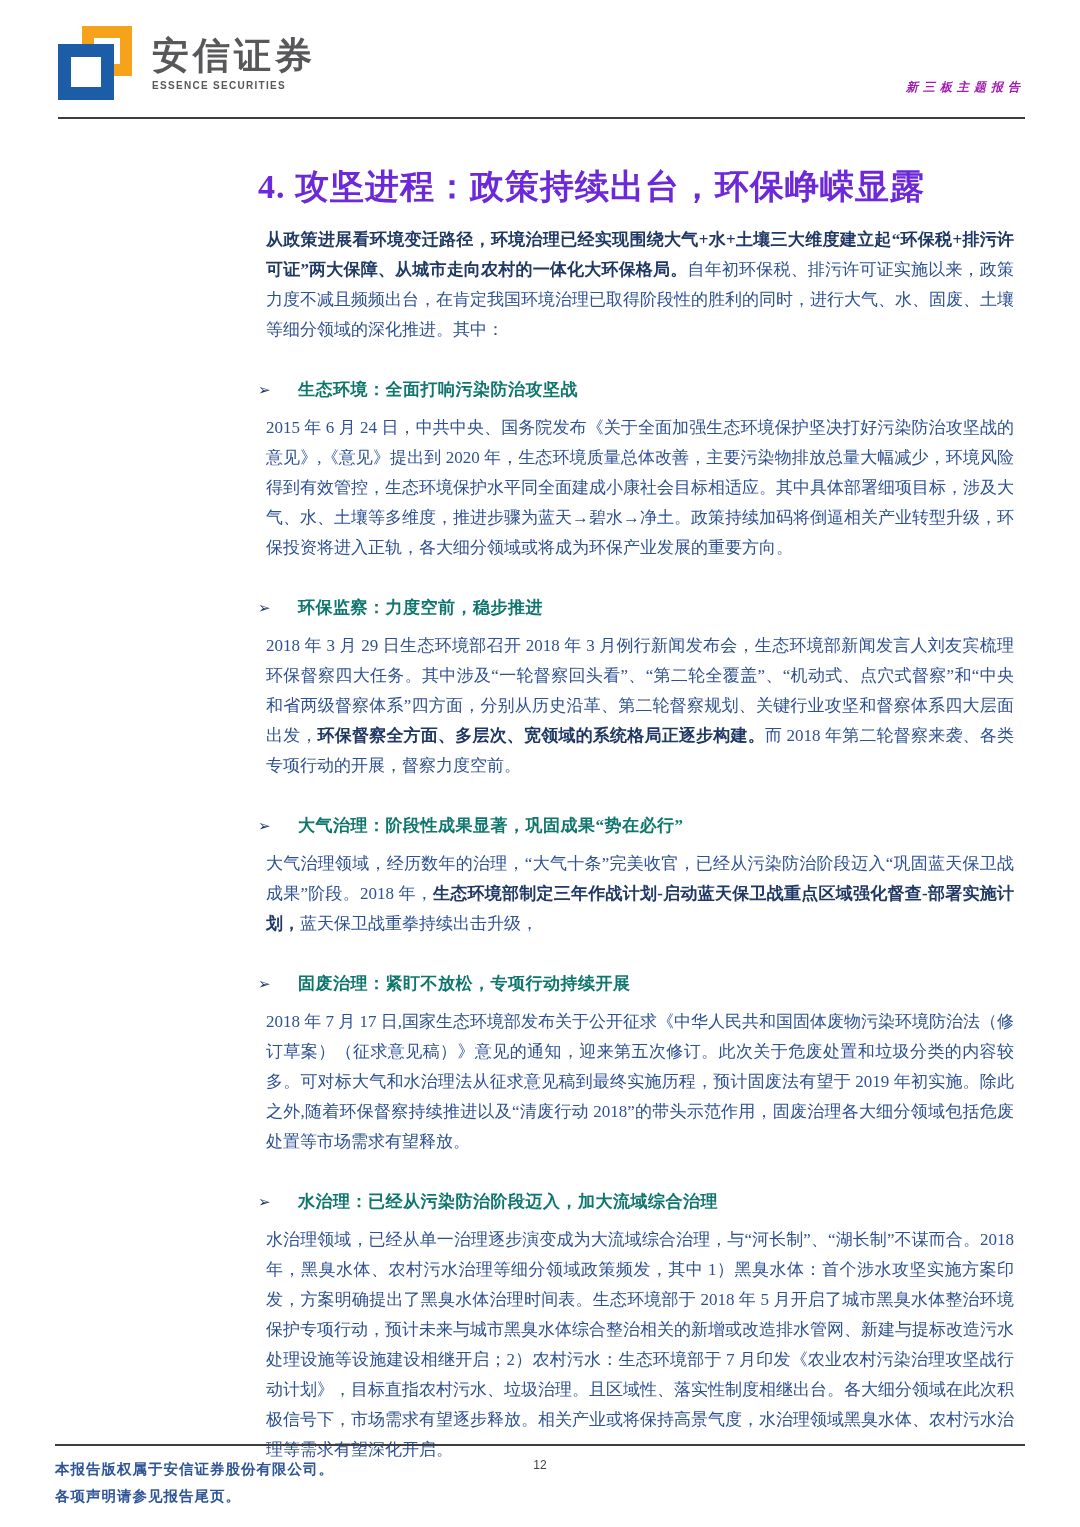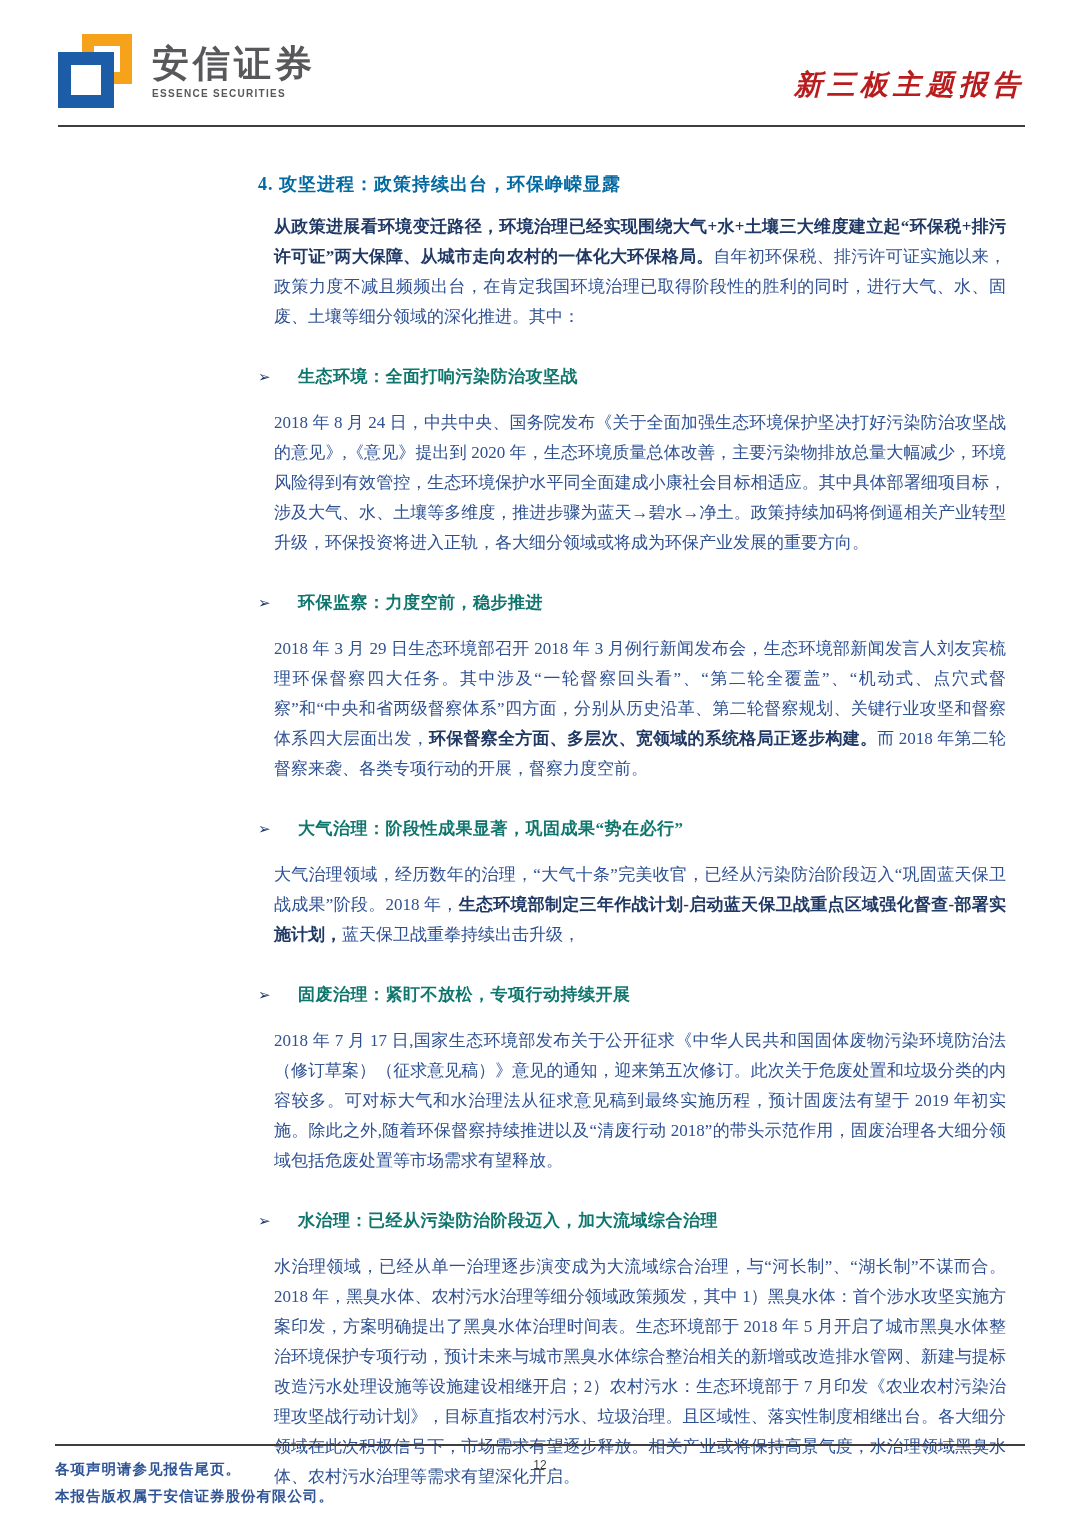--- a/index.html
+++ b/index.html
@@ -30,35 +30,35 @@
     font-family:"Liberation Sans","DejaVu Sans",sans-serif;
     font-size:37px; font-weight:700; color:#58585b;
     letter-spacing:4px; line-height:1.15;
   }
   .logo-en {
     font-family:"Liberation Sans","DejaVu Sans",sans-serif;
     font-size:10px; font-weight:700; color:#58585b;
     letter-spacing:1.3px; margin-top:2px;
   }
   .report-type {
-    font-size:28px; color:#b91c1c; font-weight:700; font-style:italic;
+    font-size:12px; color:#a21caf; font-weight:700; font-style:italic;
     letter-spacing:5px; padding-bottom:4px;margin-top:40px;
   }
 
   
   .content {
     margin:46px 58px 0 258px;
     color:#2E5193; font-size:17px; line-height:30px;
     text-align:justify;
   }
   .page-title {
-    font-size:18px; color:#0369a1; font-weight:700;
+    font-size:34px; color:#6d28d9; font-weight:700;
     line-height:1.3; letter-spacing:1px; margin-bottom:16px;
   }
-  .para { margin:16px; }
+  .para { margin:8px; }
   .run { white-space:normal; }
   .run.bold { font-weight:700; color:#1F3864; }
 
   .section { margin-top:30px; }
   .bullet-row { display:flex; margin-bottom:4px; }
   .bullet-icon {
     width:40px; flex:none; font-size:15px; color:#1F3864;
     font-family:"DejaVu Sans",sans-serif; line-height:30px;
   }
   .section-title {
@@ -101,21 +101,21 @@
   <h1 class="page-title">4. 攻坚进程：政策持续出台，环保峥嵘显露</h1>
 
   <p class="para"><span class="run bold">从政策进展看环境变迁路径，环境治理已经实现围绕大气+水+土壤三大维度建立起“环保税+排污许可证”两大保障、从城市走向农村的一体化大环保格局。</span><span class="run">自年初环保税、排污许可证实施以来，政策力度不减且频频出台，在肯定我国环境治理已取得阶段性的胜利的同时，进行大气、水、固废、土壤等细分领域的深化推进。其中：</span></p>
 
   <div>
   <div class="section">
     <div class="bullet-row">
       <span class="bullet-icon">➢</span>
       <span class="section-title">生态环境：全面打响污染防治攻坚战</span>
     </div>
-    <p class="para"><span class="run">2018 年 8 月 24 日，中共中央、国务院发布《关于全面加强生态环境保护坚决打好污染防治攻坚战的意见》,《意见》提出到 2020 年，生态环境质量总体改善，主要污染物排放总量大幅减少，环境风险得到有效管控，生态环境保护水平同全面建成小康社会目标相适应。其中具体部署细项目标，涉及大气、水、土壤等多维度，推进步骤为蓝天→碧水→净土。政策持续加码将倒逼相关产业转型升级，环保投资将进入正轨，各大细分领域或将成为环保产业发展的重要方向。</span></p>
+    <p class="para"><span class="run">2015 年 6 月 24 日，中共中央、国务院发布《关于全面加强生态环境保护坚决打好污染防治攻坚战的意见》,《意见》提出到 2020 年，生态环境质量总体改善，主要污染物排放总量大幅减少，环境风险得到有效管控，生态环境保护水平同全面建成小康社会目标相适应。其中具体部署细项目标，涉及大气、水、土壤等多维度，推进步骤为蓝天→碧水→净土。政策持续加码将倒逼相关产业转型升级，环保投资将进入正轨，各大细分领域或将成为环保产业发展的重要方向。</span></p>
   </div>
 
   <div class="section">
     <div class="bullet-row">
       <span class="bullet-icon">➢</span>
       <span class="section-title">环保监察：力度空前，稳步推进</span>
     </div>
     <p class="para"><span class="run">2018 年 3 月 29 日生态环境部召开 2018 年 3 月例行新闻发布会，生态环境部新闻发言人刘友宾梳理环保督察四大任务。其中涉及“一轮督察回头看”、“第二轮全覆盖”、“机动式、点穴式督察”和“中央和省两级督察体系”四方面，分别从历史沿革、第二轮督察规划、关键行业攻坚和督察体系四大层面出发，</span><span class="run bold">环保督察全方面、多层次、宽领域的系统格局正逐步构建。</span><span class="run">而 2018 年第二轮督察来袭、各类专项行动的开展，督察力度空前。</span></p>
   </div>
 
@@ -140,17 +140,17 @@
       <span class="bullet-icon">➢</span>
       <span class="section-title">水治理：已经从污染防治阶段迈入，加大流域综合治理</span>
     </div>
     <p class="para"><span class="run">水治理领域，已经从单一治理逐步演变成为大流域综合治理，与“河长制”、“湖长制”不谋而合。2018 年，黑臭水体、农村污水治理等细分领域政策频发，其中 1）黑臭水体：首个涉水攻坚实施方案印发，方案明确提出了黑臭水体治理时间表。生态环境部于 2018 年 5 月开启了城市黑臭水体整治环境保护专项行动，预计未来与城市黑臭水体综合整治相关的新增或改造排水管网、新建与提标改造污水处理设施等设施建设相继开启；2）农村污水：生态环境部于 7 月印发《农业农村污染治理攻坚战行动计划》，目标直指农村污水、垃圾治理。且区域性、落实性制度相继出台。各大细分领域在此次积极信号下，市场需求有望逐步释放。相关产业或将保持高景气度，水治理领域黑臭水体、农村污水治理等需求有望深化开启。</span></p>
   </div>
 </div>
 </div>
 
 <div class="footer">
   <div class="footer-left">
+    <div>本报告版权属于安信证券股份有限公司。</div>
     <div>各项声明请参见报告尾页。</div>
-    <div>本报告版权属于安信证券股份有限公司。</div>
   </div>
   <div class="page-number">12</div>
 </div>
 
 </body></html>

